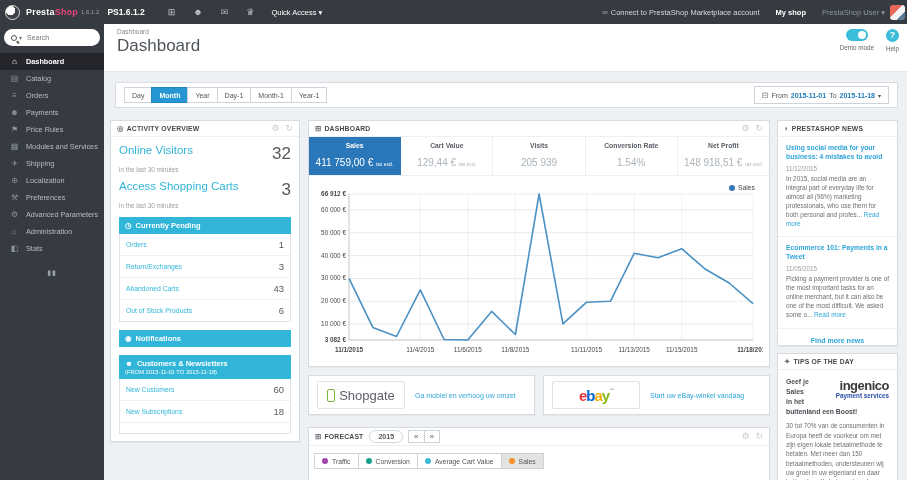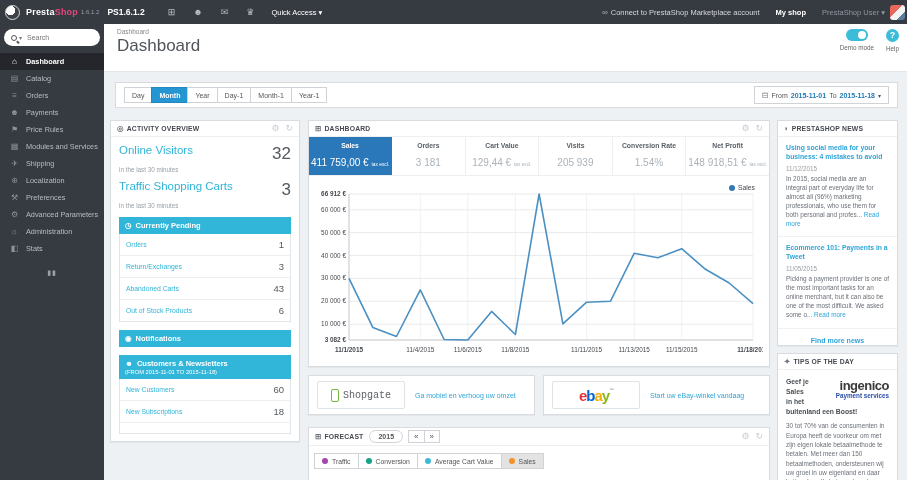--- a/index.html
+++ b/index.html
@@ -115,21 +115,21 @@
   .chart-wrap{position:relative;padding:4px 2px 2px 2px;}
   .legend{position:absolute;top:8px;right:14px;font-size:6.8px;color:#45494e;cursor:pointer;
     display:flex;align-items:center;gap:3px;}
   .legend .ldot{width:6px;height:6px;border-radius:50%;background:#3577b0;}
 
   .promo-row{display:flex;gap:8px;margin-top:8px;}
   .promo{flex:1;height:40px;display:flex;align-items:center;padding:0 8px;gap:10px;}
   .logo-box{width:88px;height:28px;border:1px solid #dfe2e6;border-radius:2px;background:#fff;
     display:flex;align-items:center;justify-content:center;gap:4px;flex:none;}
   .sg-phone{width:8px;height:13px;border:1.6px solid #74b73e;border-radius:2px;}
-  .sg-text{font-size:10px;color:#5d6167;font-family:Liberation Mono, monospace;}
+  .sg-text{font-size:13px;color:#5d6167;}
   .ebay{font-size:15px;font-weight:bold;letter-spacing:-1px;}
   .eb-e{color:#e53238;}.eb-b{color:#0064d2;}.eb-a{color:#f5af02;}.eb-y{color:#86b817;}
   .eb-tm{font-size:5px;color:#999;vertical-align:top;}
   .promo a{font-size:7px;color:#2fa4d8;text-decoration:none;cursor:pointer;}
 
   .forecast{margin-top:12px;height:55px;overflow:hidden;}
   .fc-head{height:18px;display:flex;align-items:center;padding:0 6px;border-bottom:1px solid #edeff1;}
   .year-badge{font-size:7px;font-weight:bold;color:#555;border:1px solid #cfd3d7;border-radius:8px;
     padding:2px 8px;margin:0 6px;}
   .fc-nav{font-size:8px;color:#55595e;border:1px solid #cfd3d7;background:#fff;padding:1px 5px;
@@ -278,21 +278,21 @@
           <span>↻</span>
         </span>
     </div>
     <div class="act-body">
       <div class="big-row">
         <span class="big-label">Online Visitors</span>
         <span class="big-val">32</span>
       </div>
       <div class="big-sub">in the last 30 minutes</div>
       <div class="big-row">
-        <span class="big-label">Traffic Shopping Carts</span>
+        <span class="big-label">Access Shopping Carts</span>
         <span class="big-val">3</span>
       </div>
       <div class="big-sub">in the last 30 minutes</div>
 
       <div class="sec-bar"><span class="sbi">◷</span><span>Currently Pending</span></div>
       <div class="sec-box">
         <div class="sec-row">
             <a>Orders</a>
             <span class="num">1</span>
           </div>
@@ -336,24 +336,20 @@
         <span class="p-title"><span class="pi">⊞</span><span>DASHBOARD</span></span>
         <span class="p-tools">
             <span>⚙</span>
             <span>↻</span>
           </span>
       </div>
       <div class="kpi-strip">
         <div class="kpi active">
             <div class="kpi-label">Sales</div>
             <div class="kpi-val"><span>411 759,00 €</span> <span class="sfx">tax excl.</span></div>
-          </div>
-        <div class="kpi">
-            <div class="kpi-label">Orders</div>
-            <div class="kpi-val"><span>3 181</span></div>
           </div>
         <div class="kpi">
             <div class="kpi-label">Cart Value</div>
             <div class="kpi-val"><span>129,44 €</span> <span class="sfx">tax excl.</span></div>
           </div>
         <div class="kpi">
             <div class="kpi-label">Visits</div>
             <div class="kpi-val"><span>205 939</span></div>
           </div>
         <div class="kpi">

